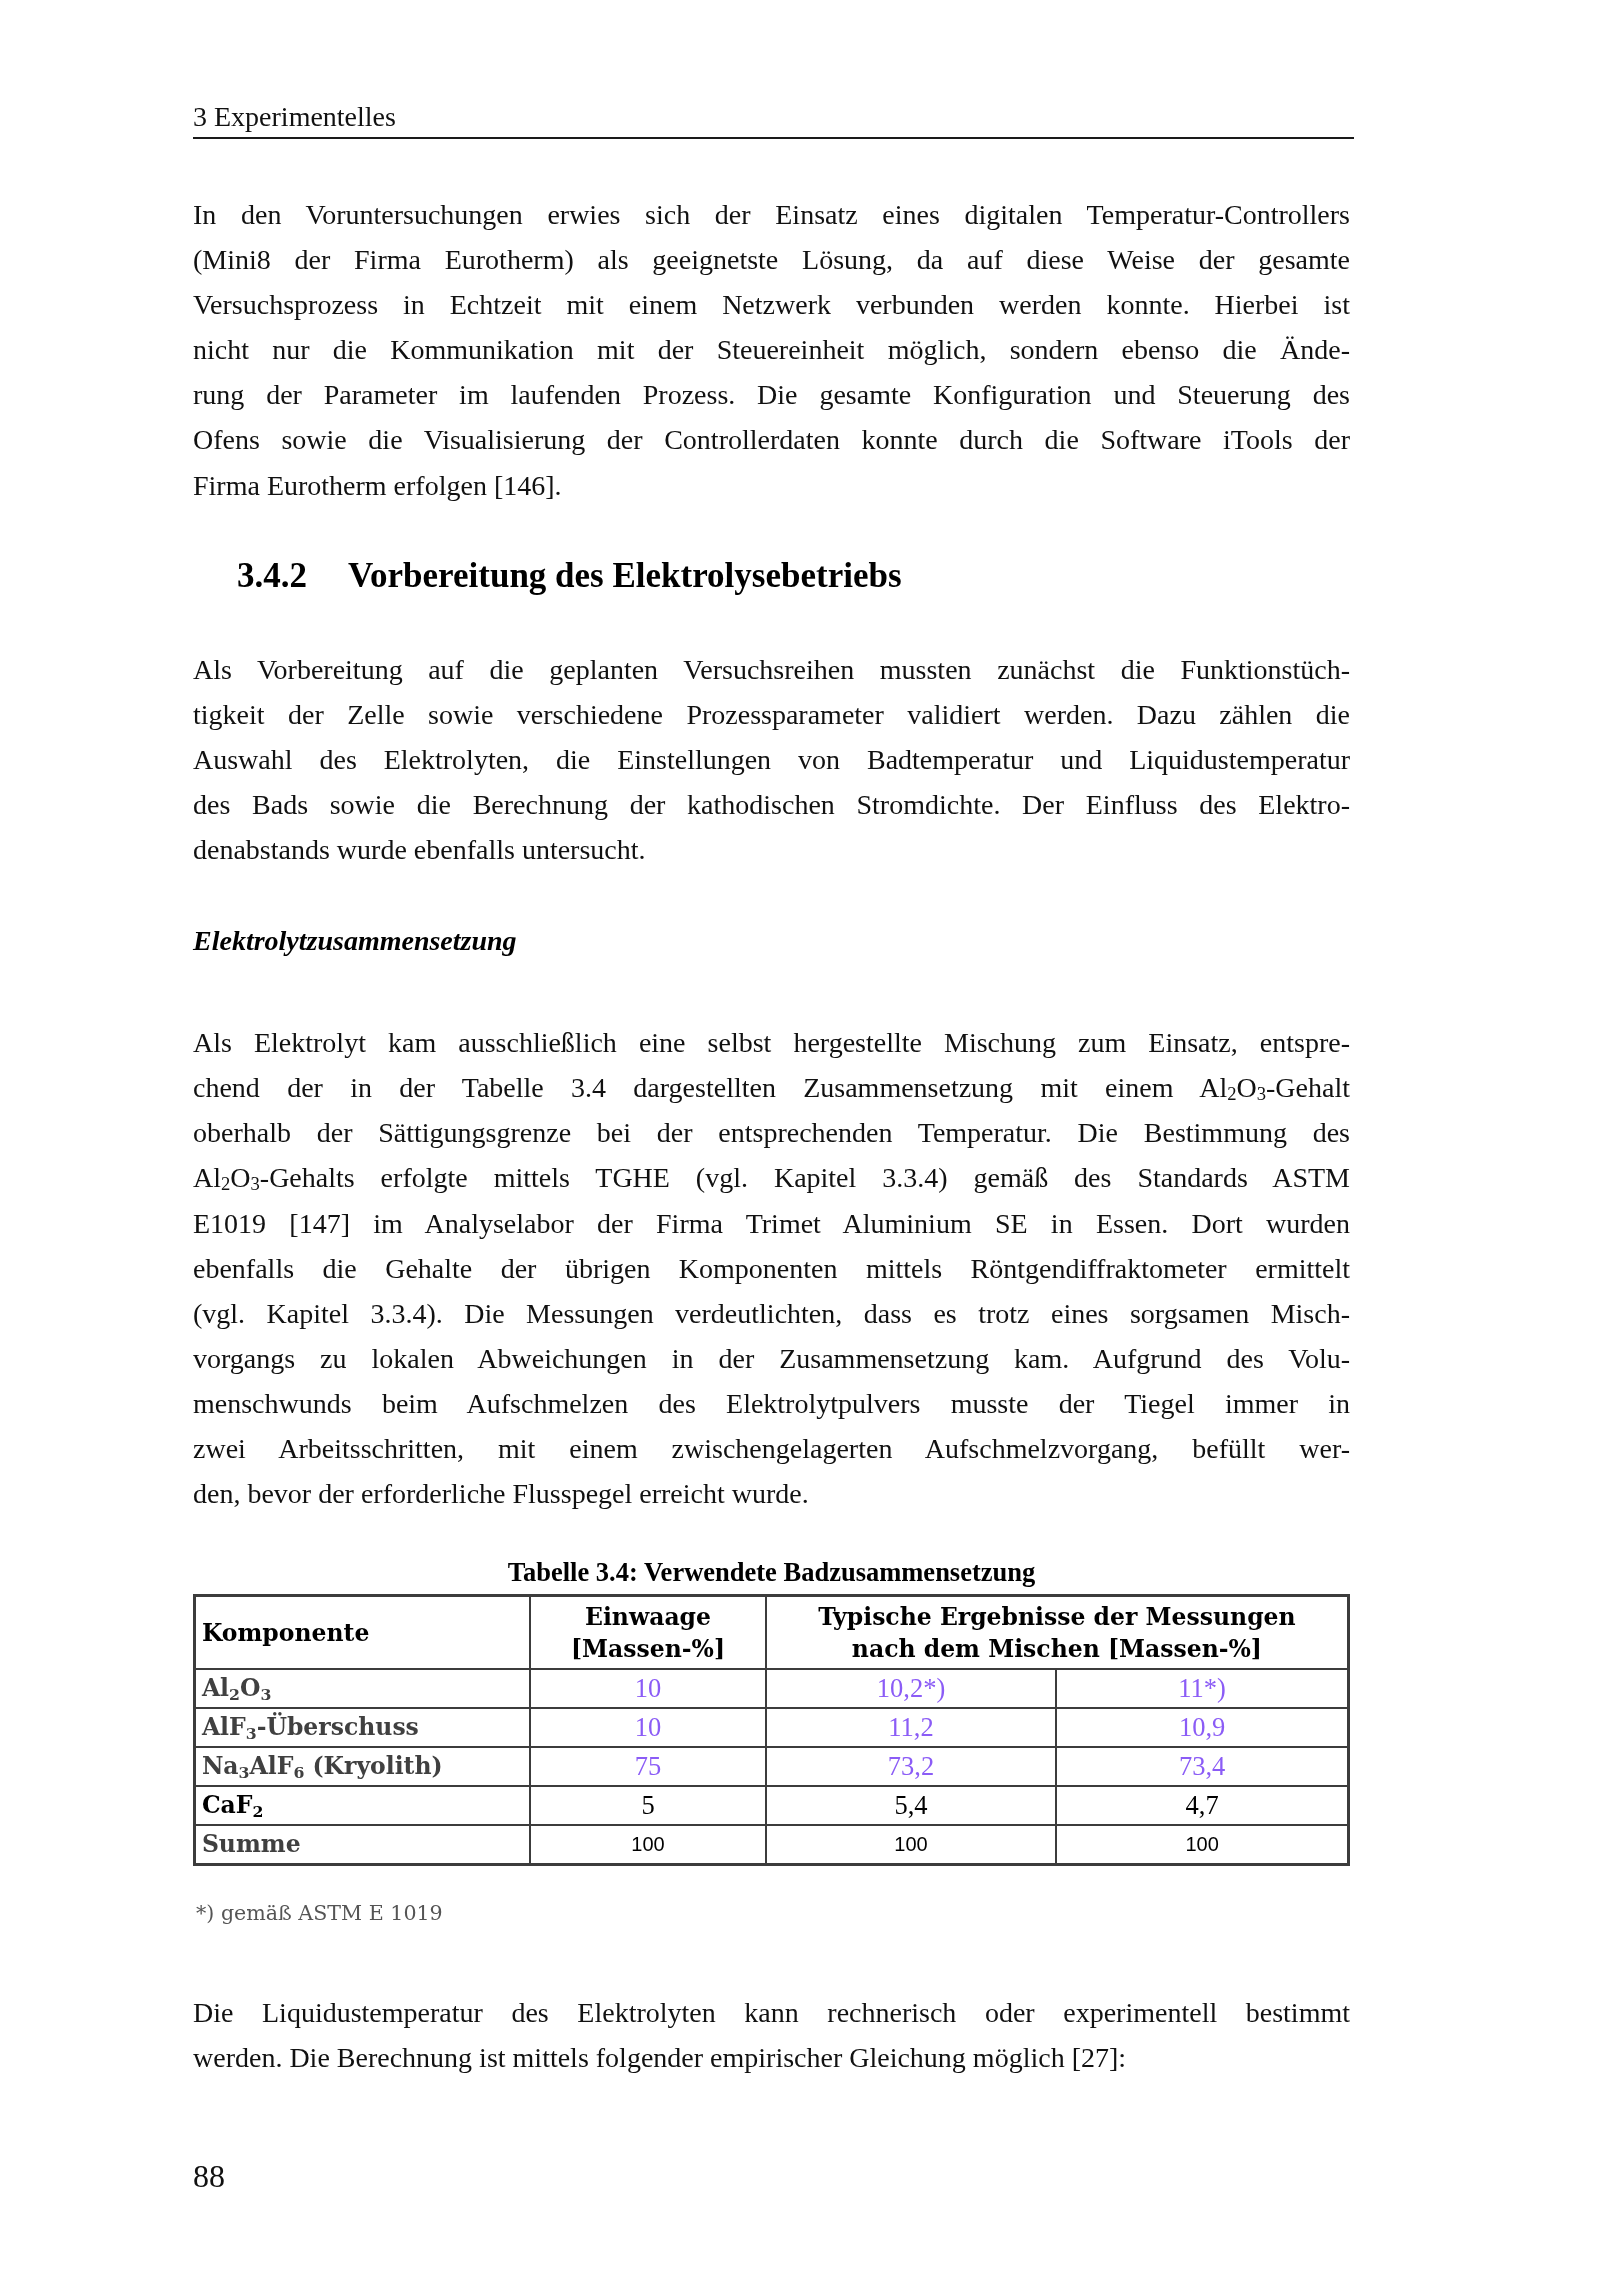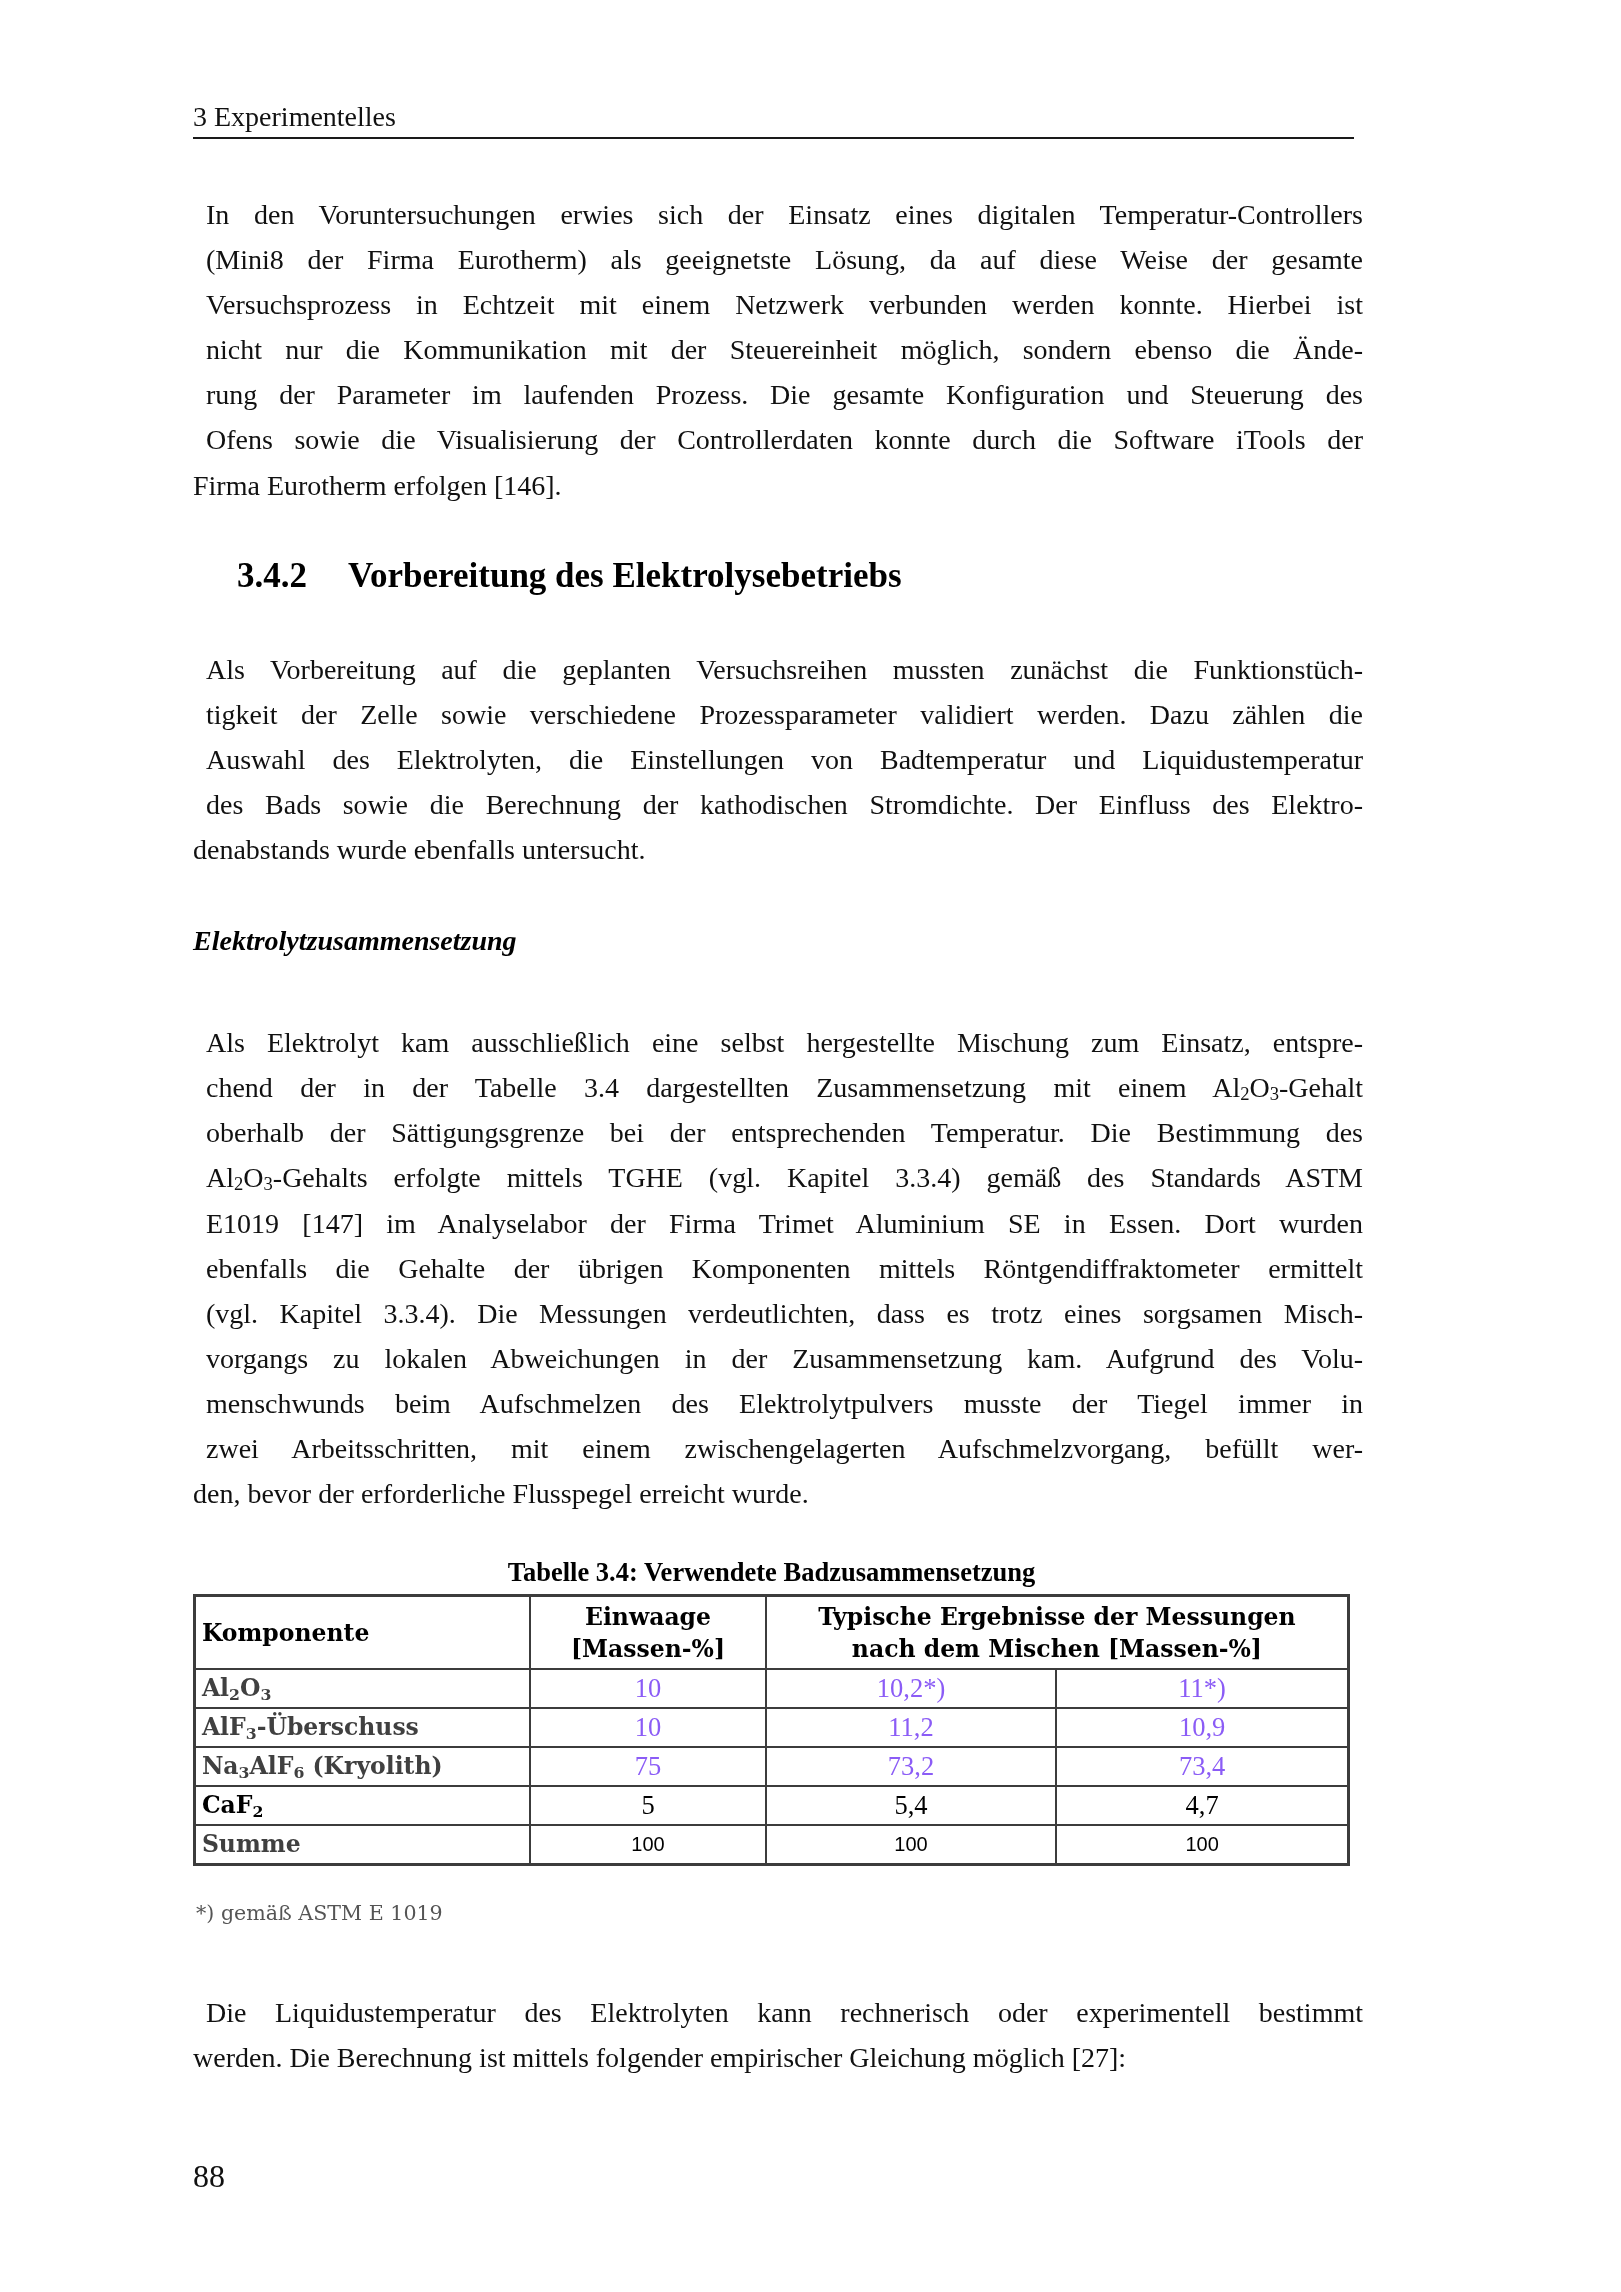--- a/index.html
+++ b/index.html
@@ -9,21 +9,21 @@
     position: absolute; left: 193px; top: 101px;
     font-family: "Liberation Serif", serif; font-size: 28px; color: #111;
     line-height: 31px; white-space: nowrap;
   }
   .head-rule { position: absolute; left: 193px; top: 137px; width: 1161px; height: 0; border-top: 2px solid #1a1a1a; }
   .line {
     position: absolute; left: 193px; width: 1157px;
     font-family: "Liberation Serif", serif; font-size: 28px; color: #111;
     line-height: 33px; height: 33px; white-space: nowrap; overflow: visible;
   }
-  .line.just { text-align: justify; text-align-last: justify; white-space: normal; margin-left: 13px; }
+  .line.just { text-align: justify; text-align-last: justify; white-space: normal; }
   .line sub { font-size: 18.6px; vertical-align: -2.9px; line-height: 0; }
   .section-heading {
     position: absolute; left: 193px; top: 555px;
     font-family: "Liberation Serif", serif; font-weight: bold; font-size: 35px; color: #000;
     line-height: 41px; white-space: nowrap; margin-left: 44px;
   }
   .section-heading .num { display: inline-block; width: 111px; }
   .subheading {
     position: absolute; left: 193px; top: 924px;
     font-family: "Liberation Serif", serif; font-weight: bold; font-style: italic;

